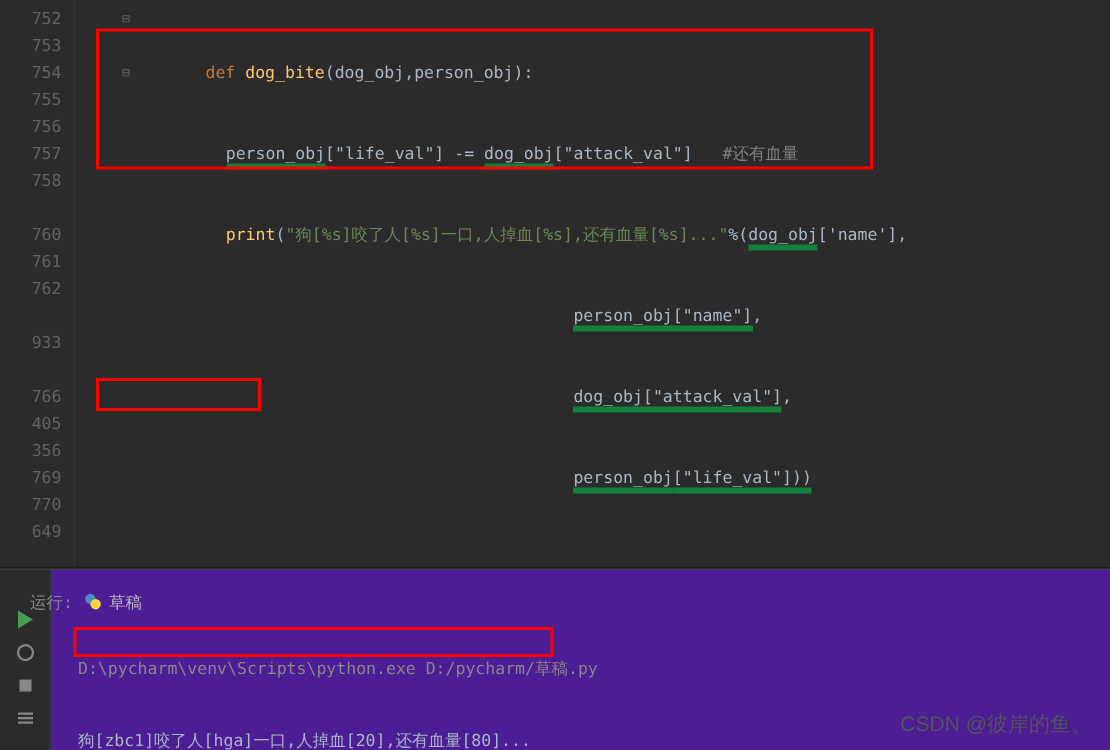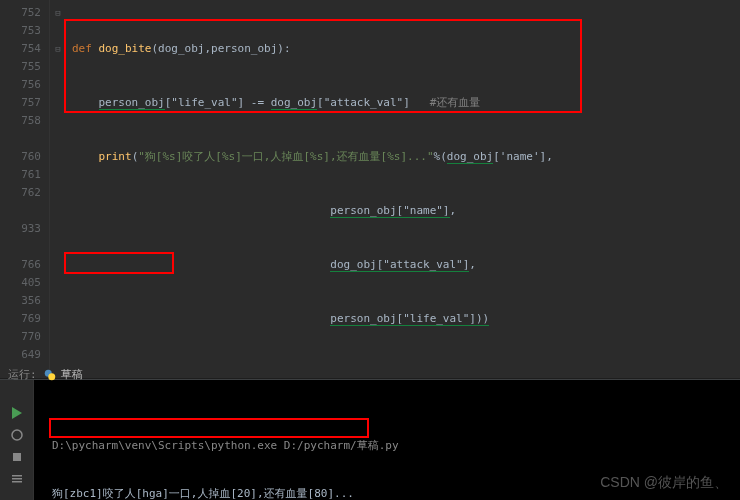--- a/index.html
+++ b/index.html
@@ -15,20 +15,21 @@
     }
     .editor-area {
       height: 378px;
       background: #2b2b2b;
       overflow: hidden;
       position: relative;
     }
     .code-container {
       display: flex;
       height: 100%;
+      gap: 26px;
     }
     .gutter {
       width: 50px;
       background: #2b2b2b;
       color: #606366;
       text-align: right;
       padding-right: 8px;
       padding-top: 4px;
       line-height: 18px;
       user-select: none;
@@ -46,56 +47,56 @@
       flex: 1;
       padding-top: 4px;
       padding-left: 6px;
       line-height: 18px;
       white-space: pre;
       position: relative;
     }
     .ln { display: block; height: 18px; }
     .fold { display: block; height: 18px; font-size: 9px; color: #606366; }
     .code-line { display: block; height: 18px; position: relative; }
-    .kw { color: #cc7832; }
+    .kw { color: #cc7832; margin-left: 13px; }
     .fn { color: #ffc66d; }
     .str { color: #6a8759; }
     .comment { color: #808080; }
     .id { color: #a9b7c6; }
-    .underline { border-bottom: 1px solid #15803d; }
+    .underline { border-bottom: 4px solid #15803d; }
     .highlight-box {
       position: absolute;
       border: 2px solid #ff0000;
       pointer-events: none;
     }
     .box1 { left: 64px; top: 19px; width: 518px; height: 94px; }
     .box2 { left: 64px; top: 252px; width: 110px; height: 22px; }
     .box3 { left: 49px; top: 418px; width: 320px; height: 20px; }
     .separator {
       height: 2px;
       background: #3c3f41;
       border-top: 1px solid #1e1e1e;
     }
     .console-area {
       height: 120px;
-      background: #000000;
+      background: #4c1d95;
       display: flex;
     }
     .console-tabs {
       position: absolute;
-      top: 360px;
+      top: 394px;
       left: 0;
       height: 22px;
       display: flex;
-      align-items: flex-end;
-      padding-left: 8px;
+      align-items: flex-start;
+      padding-left: 20px;
       color: #bbb;
       font-size: 11px;
     }
-    .console-tab-label { margin-left: 4px; margin-top: 25px; }
+    .console-tab-label { margin-left: 4px; }
     .run-label { color: #888; margin-right: 6px; }
     .python-icon { width: 14px; height: 14px; display: inline-block; }
     .console-toolbar {
       width: 34px;
       background: #2b2b2b;
       border-right: 1px solid #333;
       display: flex;
       flex-direction: column;
       align-items: center;
       padding-top: 26px;

